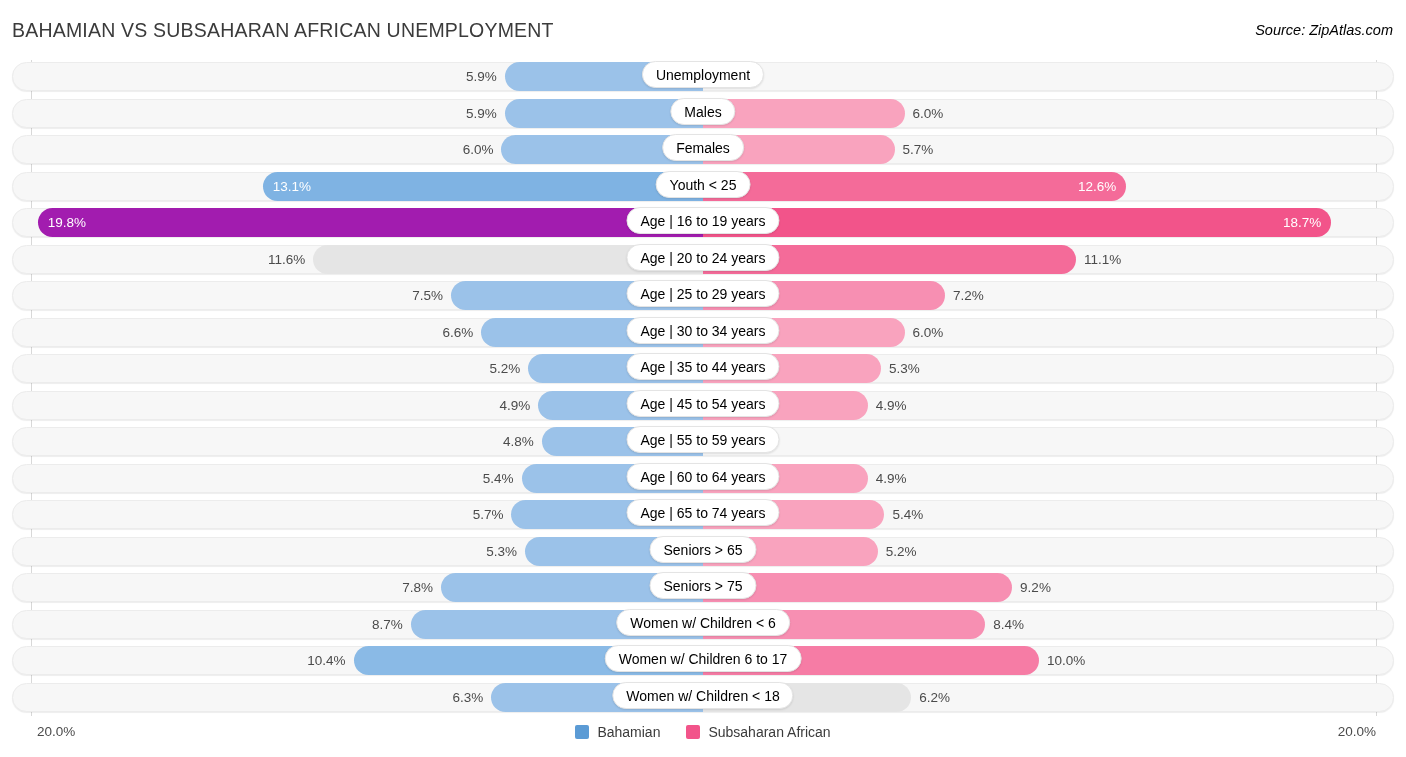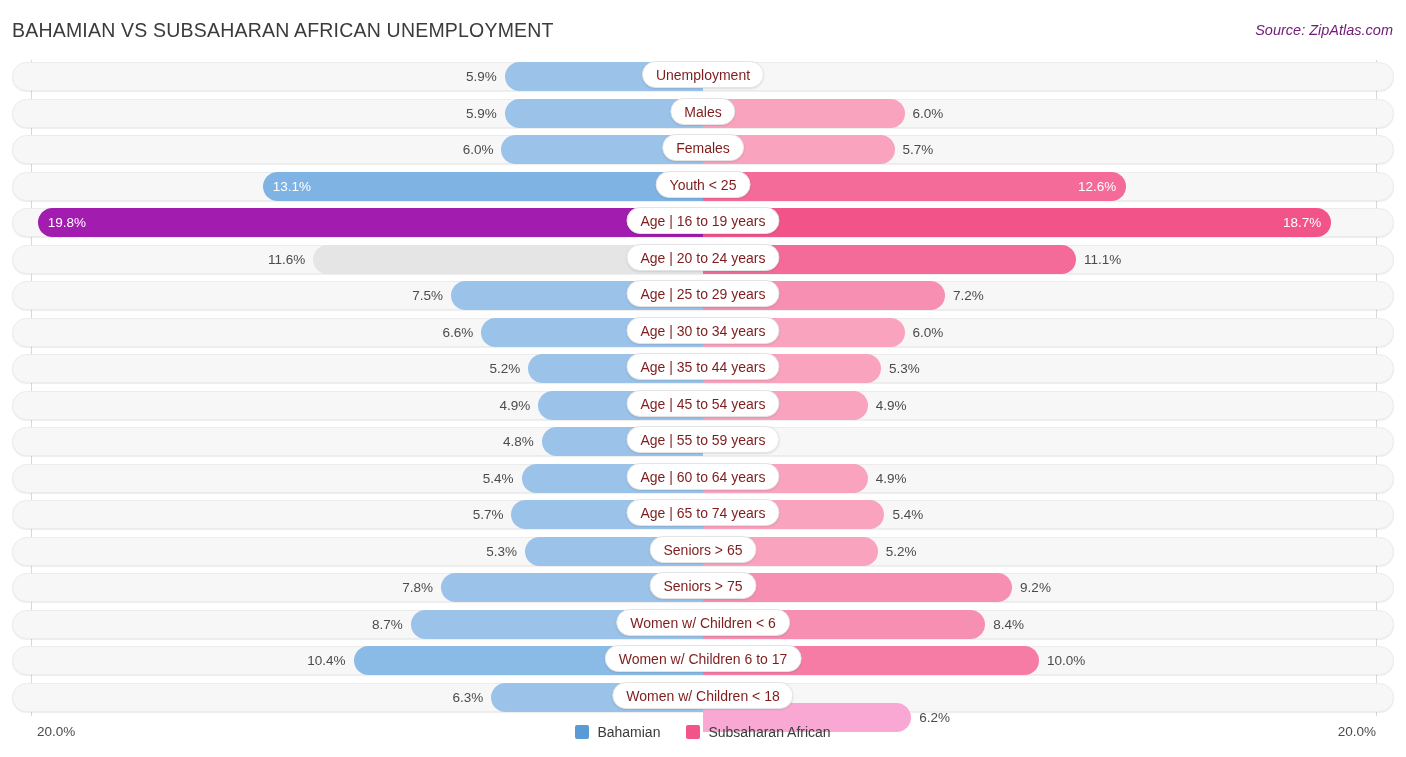--- a/index.html
+++ b/index.html
@@ -14,21 +14,21 @@
 
   
   .header{position:absolute;top:0;left:0;width:1406px;height:60px;}
   .title{
     position:absolute;left:12px;top:19px;
     font-size:19.5px;letter-spacing:.2px;color:#3b3b3b;
     white-space:nowrap;
   }
   .source{
     position:absolute;right:13px;top:22px;
-    font-size:14.5px;font-style:italic;color:#701a75;
+    font-size:14.5px;font-style:italic;color:#000000;
     white-space:nowrap;
   }
 
   
   .plot{position:absolute;left:0;top:60px;width:1406px;height:658px;}
   .gridline{position:absolute;top:0;width:1px;height:656px;background:#d8d8d8;}
   .gridline.left{left:31px;}
   .gridline.right{left:1376px;}
 
   .rows{position:absolute;left:0;top:0;width:1406px;}
@@ -79,21 +79,21 @@
   .val.rin{right:10px;}
 
   .pill{
     position:absolute;left:50%;top:1px;
     transform:translateX(-50%);
     height:27px;line-height:27px;
     padding:0 13px;
     background:#ffffff;
     border:1px solid #e4e4e4;
     border-radius:14px;
-    font-size:14px;color:#7f1d1d;
+    font-size:14px;color:#000000;
     white-space:nowrap;
     box-shadow:0 1px 2px rgba(0,0,0,.10);
     box-sizing:border-box;
     z-index:5;
   }
 
   
   .footer{position:absolute;left:0;top:718px;width:1406px;height:39px;}
   .axis-left{position:absolute;left:37px;top:6px;font-size:13.5px;color:#4b4b4b;}
   .axis-right{position:absolute;right:30px;top:6px;font-size:13.5px;color:#4b4b4b;}
@@ -316,21 +316,21 @@
             </div>
           </div>
           <div class="pill">Women w/ Children 6 to 17</div>
         </div>
         <div class="row">
           <div class="track"></div>
           <div class="barwrap">
             <div class="bar left" style="width: 211.68px; background: rgb(155, 194, 233);">
               <span class="val out lout">6.3%</span>
             </div>
-            <div class="bar right" style="width: 208.32px; background: #f9a8d4; margin-top: 20px;">
+            <div class="bar right" style="width: 208.32px; background: #e5e5e5;">
               <span class="val out rout">6.2%</span>
             </div>
           </div>
           <div class="pill">Women w/ Children &lt; 18</div>
         </div>
       </div>
   </div>
 
   <div class="footer">
     <div class="axis-left">20.0%</div>

